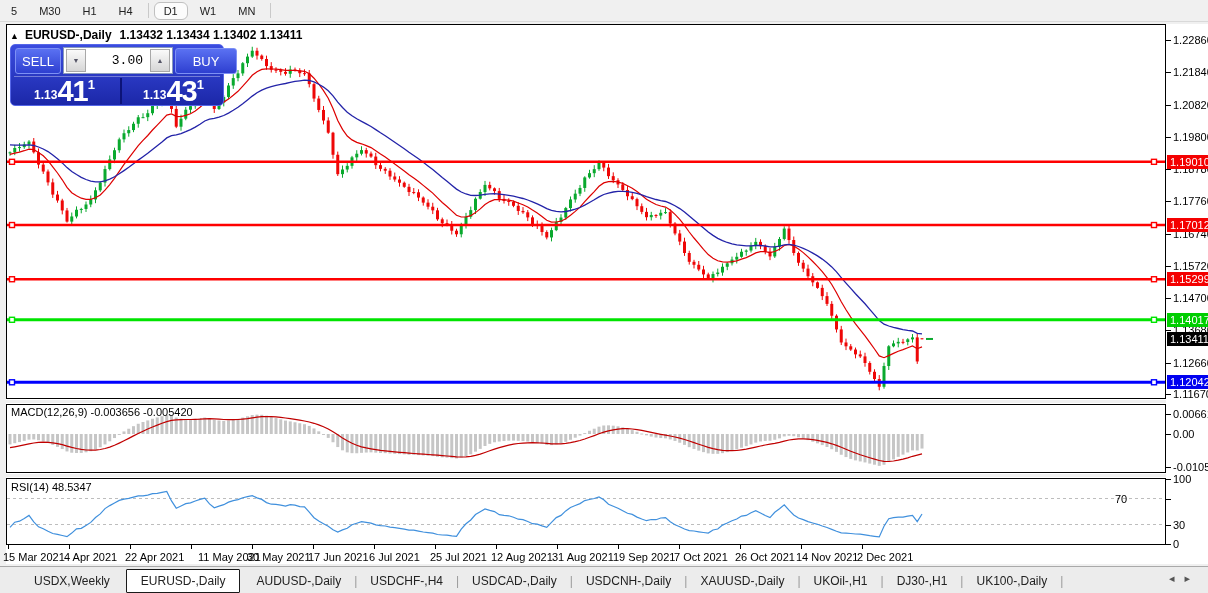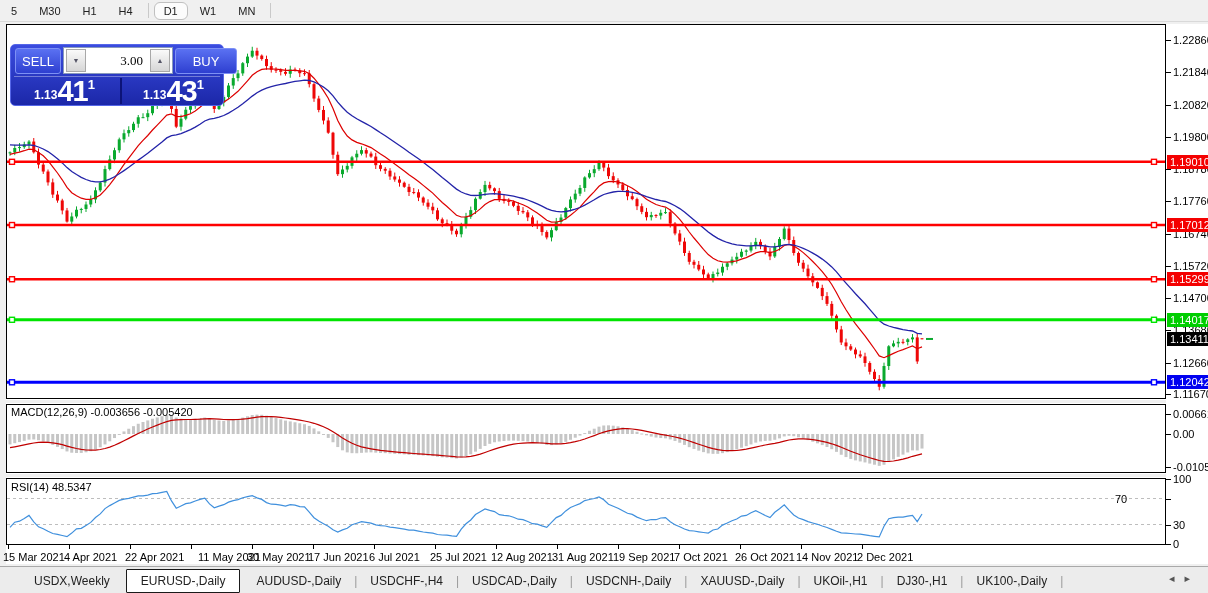--- a/index.html
+++ b/index.html
@@ -23,21 +23,21 @@
      background:linear-gradient(#3a4cdf,#1b27a8);border:1px solid #5566e8;border-radius:5px;box-sizing:border-box;}
   .tp-btn{position:absolute;top:3px;height:26px;line-height:26px;text-align:center;color:#fff;font-size:13px;
      background:linear-gradient(#5a71f2,#2e3fd0);border:1px solid #7d90f5;border-radius:3px;box-sizing:border-box;cursor:pointer;}
   #sell-btn{left:4px;width:46px;}
   #buy-btn{left:164px;width:62px;}
   #vol-box{position:absolute;left:52px;top:2px;width:110px;height:27px;background:#fff;border:1px solid #8899bb;
      box-sizing:border-box;display:flex;align-items:center;}
   .spin-btn{width:18px;height:21px;margin:2px;background:linear-gradient(#fafafa,#d6d6d6);border:1px solid #a8a8a8;
      font-size:7px;color:#556;display:flex;align-items:center;justify-content:center;cursor:pointer;}
   #vol-input{flex:1;border:0;outline:none;font-size:13px;text-align:right;padding-right:5px;color:#000;min-width:0;
-     font-family:Liberation Serif, serif;}
+     font-family:Liberation Mono, monospace;}
   .tp-line{position:absolute;left:3px;right:3px;top:31px;height:1px;background:rgba(255,255,255,.35);}
   .tp-price{position:absolute;top:33px;width:103px;height:26px;color:#fff;text-align:center;white-space:nowrap;}
   #sell-price{left:2px;}
   #buy-price{left:109px;border-left:2px solid #0c1378;}
   .tp-price .sm{font-size:12px;font-weight:bold;vertical-align:baseline;position:relative;top:-2px;}
   .tp-price .big{font-size:29px;font-weight:bold;letter-spacing:-1px;line-height:26px;}
   .tp-price .sup{font-size:13px;font-weight:bold;vertical-align:top;position:relative;top:-1px;}
   
   .ax-label{position:absolute;font-size:11px;color:#000;white-space:nowrap;}
   .lvl-badge{position:absolute;left:1167px;width:41px;height:14px;line-height:14px;color:#fff;
@@ -65,20 +65,23 @@
       <div class="tf-btn">H4</div>
       <div class="tf-sep"></div>
       <div class="tf-btn active">D1</div>
       <div class="tf-btn">W1</div>
       <div class="tf-btn">MN</div>
       <div class="tf-sep"></div>
     </div>
 
   <div id="chart-win"></div>
 
+  <div id="chart-title">
+    <span class="arrow">▲</span><span>EURUSD-,Daily</span><span class="ohlc">1.13432 1.13434 1.13402 1.13411</span>
+  </div>
 
   <div id="trade-panel">
     <div id="sell-btn" class="tp-btn">SELL</div>
     <div id="vol-box">
       <div class="spin-btn">▼</div>
       <input id="vol-input" value="3.00" style="">
       <div class="spin-btn">▲</div>
     </div>
     <div id="buy-btn" class="tp-btn">BUY</div>
     <div class="tp-line"></div>

